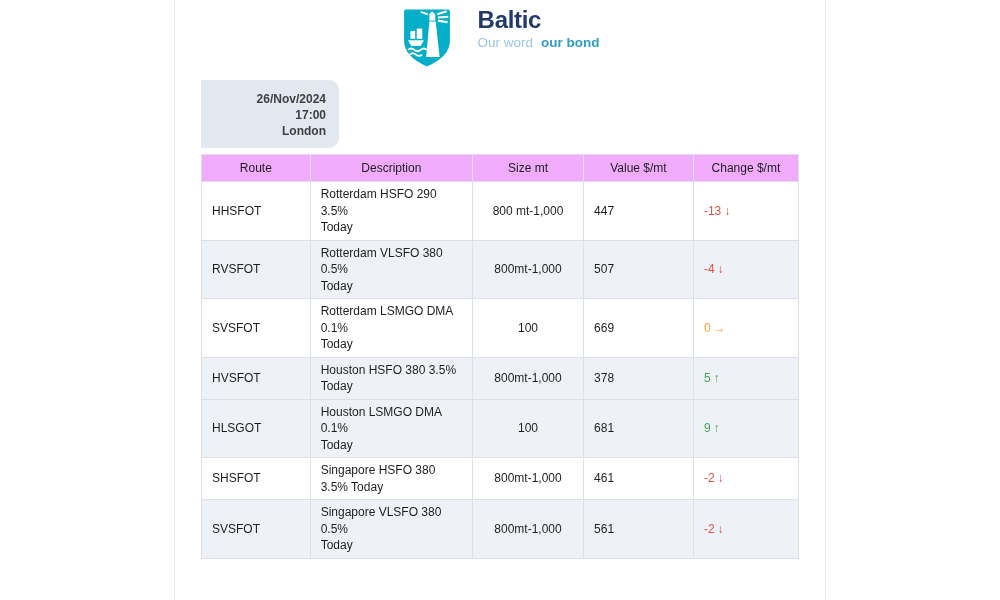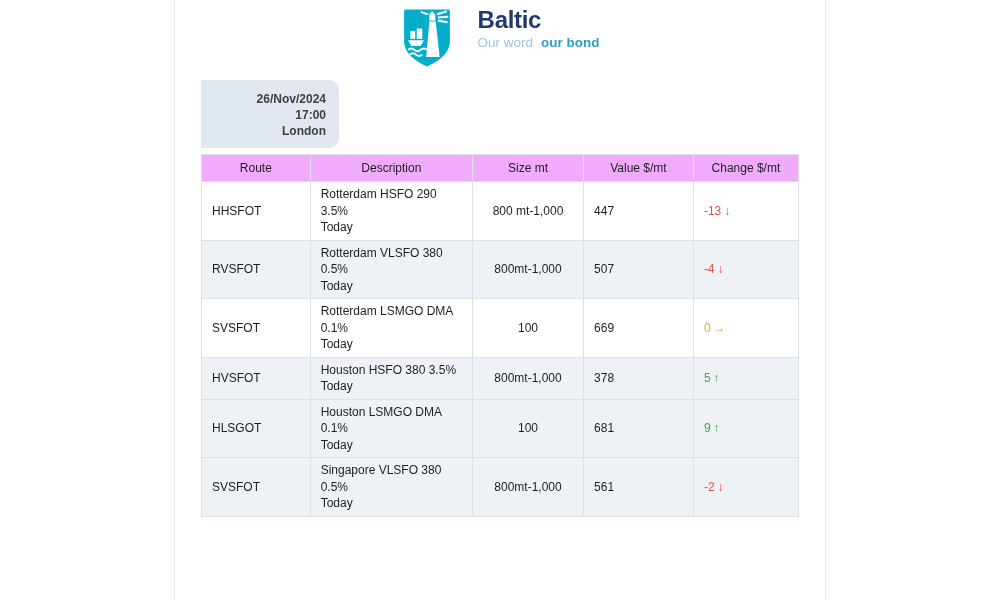--- a/index.html
+++ b/index.html
@@ -171,20 +171,27 @@
             <td class="change-cell up">5<span class="arrow">↑</span></td>
           </tr>
           <tr class="stripe">
             <td class="route-cell">HLSGOT</td>
             <td class="desc-cell">Houston LSMGO DMA 0.1%
 Today</td>
             <td class="size-cell">100</td>
             <td class="value-cell">681</td>
             <td class="change-cell up">9<span class="arrow">↑</span></td>
           </tr>
+          <tr>
+            <td class="route-cell">SHSFOT</td>
+            <td class="desc-cell">Singapore HSFO 380 3.5% Today</td>
+            <td class="size-cell">800mt-1,000</td>
+            <td class="value-cell">461</td>
+            <td class="change-cell down">-2<span class="arrow">↓</span></td>
+          </tr>
           <tr class="stripe">
             <td class="route-cell">SVSFOT</td>
             <td class="desc-cell">Singapore VLSFO 380 0.5%
 Today</td>
             <td class="size-cell">800mt-1,000</td>
             <td class="value-cell">561</td>
             <td class="change-cell down">-2<span class="arrow">↓</span></td>
           </tr>
         </tbody>
     </table>

